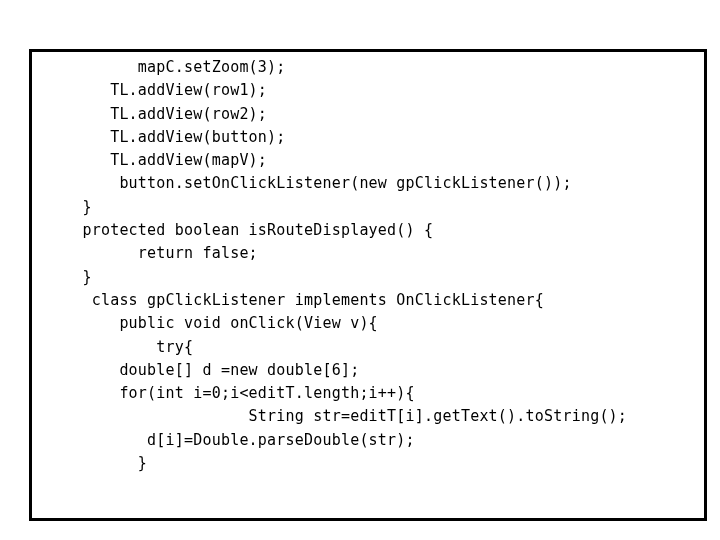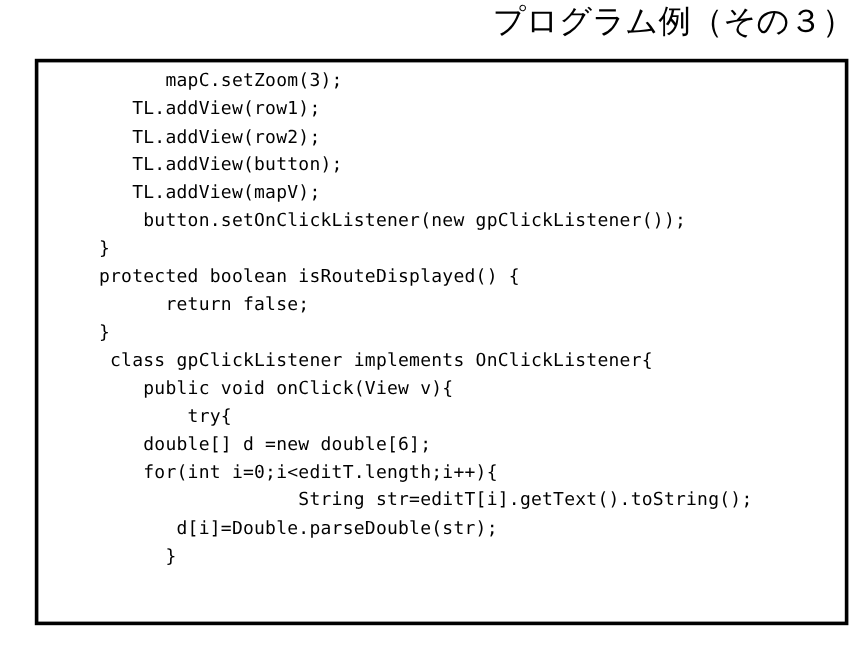--- a/index.html
+++ b/index.html
@@ -54,19 +54,18 @@
     height: 23.3px;
     white-space: pre;
     color: #000000;
   }
 </style>
 </head>
 <body>
 
 <div id="slide">
 
-  <div id="slide-title">プログラム例（その３）</div>
 
   <div id="code-frame">
     <div id="code-body"><div class="code-line">        mapC.setZoom(3);</div><div class="code-line">     TL.addView(row1);</div><div class="code-line">     TL.addView(row2);</div><div class="code-line">     TL.addView(button);</div><div class="code-line">     TL.addView(mapV);</div><div class="code-line">      button.setOnClickListener(new gpClickListener());</div><div class="code-line">  }</div><div class="code-line">  protected boolean isRouteDisplayed() {</div><div class="code-line">        return false;</div><div class="code-line">  }</div><div class="code-line">   class gpClickListener implements OnClickListener{</div><div class="code-line">      public void onClick(View v){</div><div class="code-line">          try{</div><div class="code-line">      double[] d =new double[6];</div><div class="code-line">      for(int i=0;i&lt;editT.length;i++){</div><div class="code-line">                    String str=editT[i].getText().toString();</div><div class="code-line">         d[i]=Double.parseDouble(str);</div><div class="code-line">        }</div></div>
   </div>
 
 </div>
 
 </body></html>

